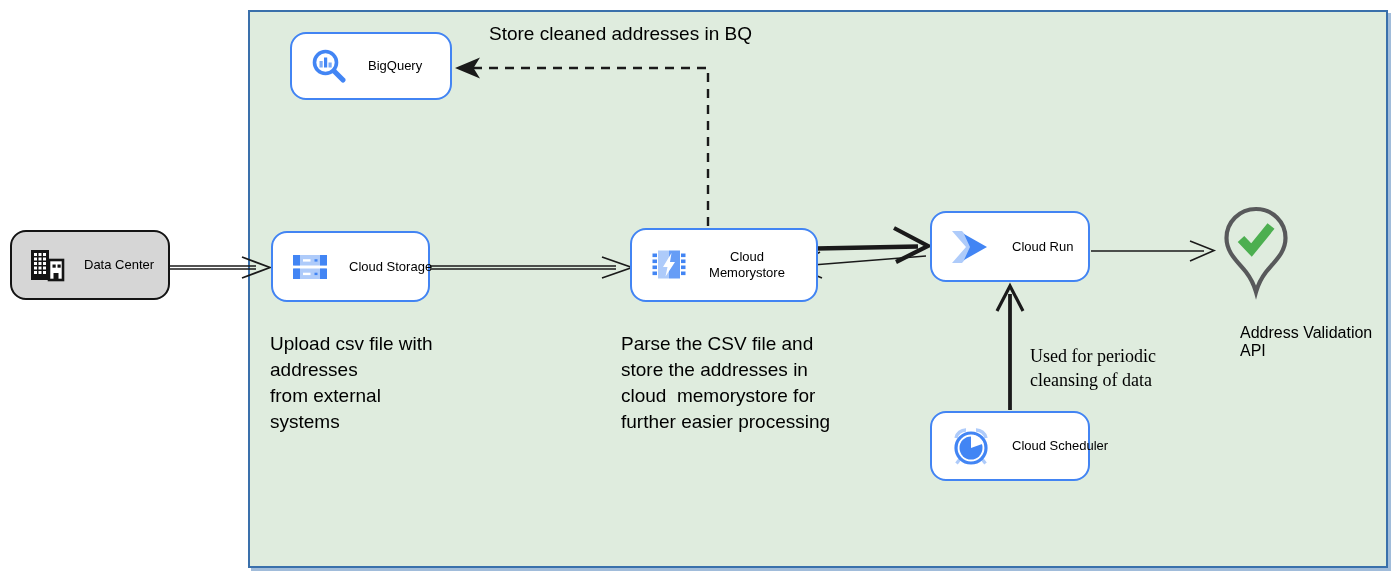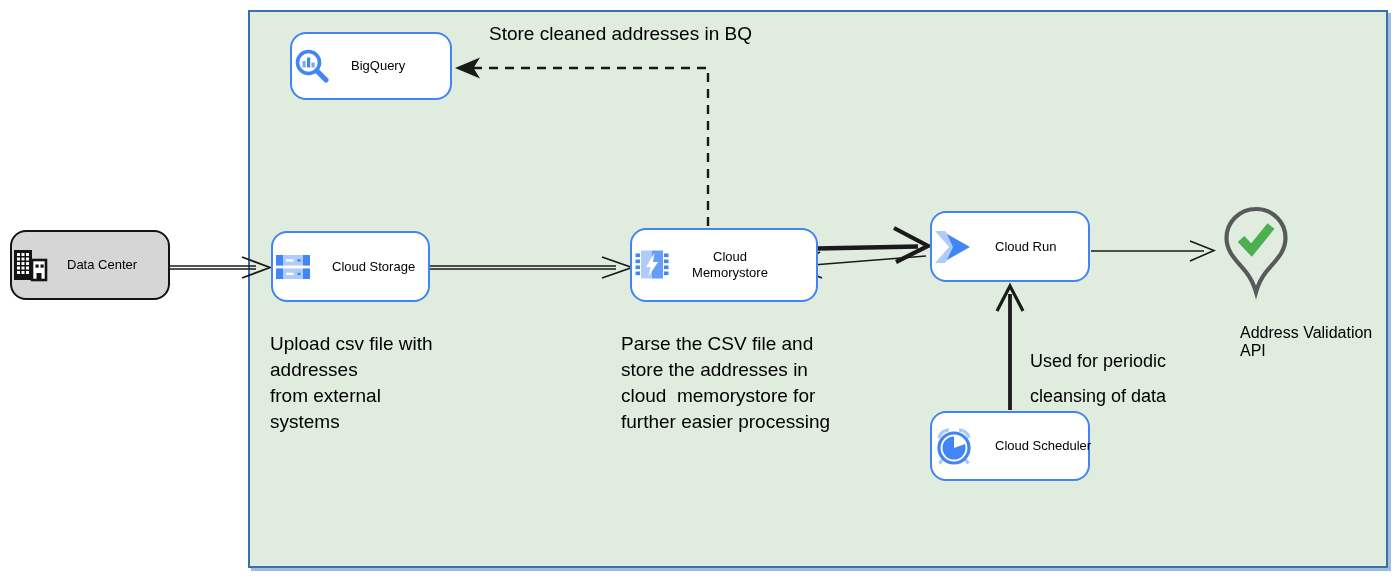--- a/index.html
+++ b/index.html
@@ -33,20 +33,21 @@
     height: 580px;
   }
   .node {
     position: absolute;
     background: #ffffff;
     border: 2px solid #4284f3;
     border-radius: 16px;
     box-sizing: border-box;
     display: flex;
     align-items: center;
+    padding-left: 17px;
   }
   .node .icon {
     flex: 0 0 auto;
     display: flex;
     align-items: center;
     justify-content: center;
   }
   .node .node-label {
     margin-left: 19px;
     font-size: 13px;
@@ -64,21 +65,22 @@
   }
   .annotation {
     position: absolute;
     color: #000000;
     font-size: 19px;
     line-height: 26px;
     white-space: pre-wrap;
   }
   .annotation.small {
     font-size: 18px;
-    line-height: 35px;
+    line-height: 24px;
+    font-family: Liberation Serif, serif;
   }
   .annotation.tiny {
     font-size: 16px;
     line-height: 18px;
   }
   #pin {
     position: absolute;
     left: 1221px;
     top: 205px;
     width: 70px;

